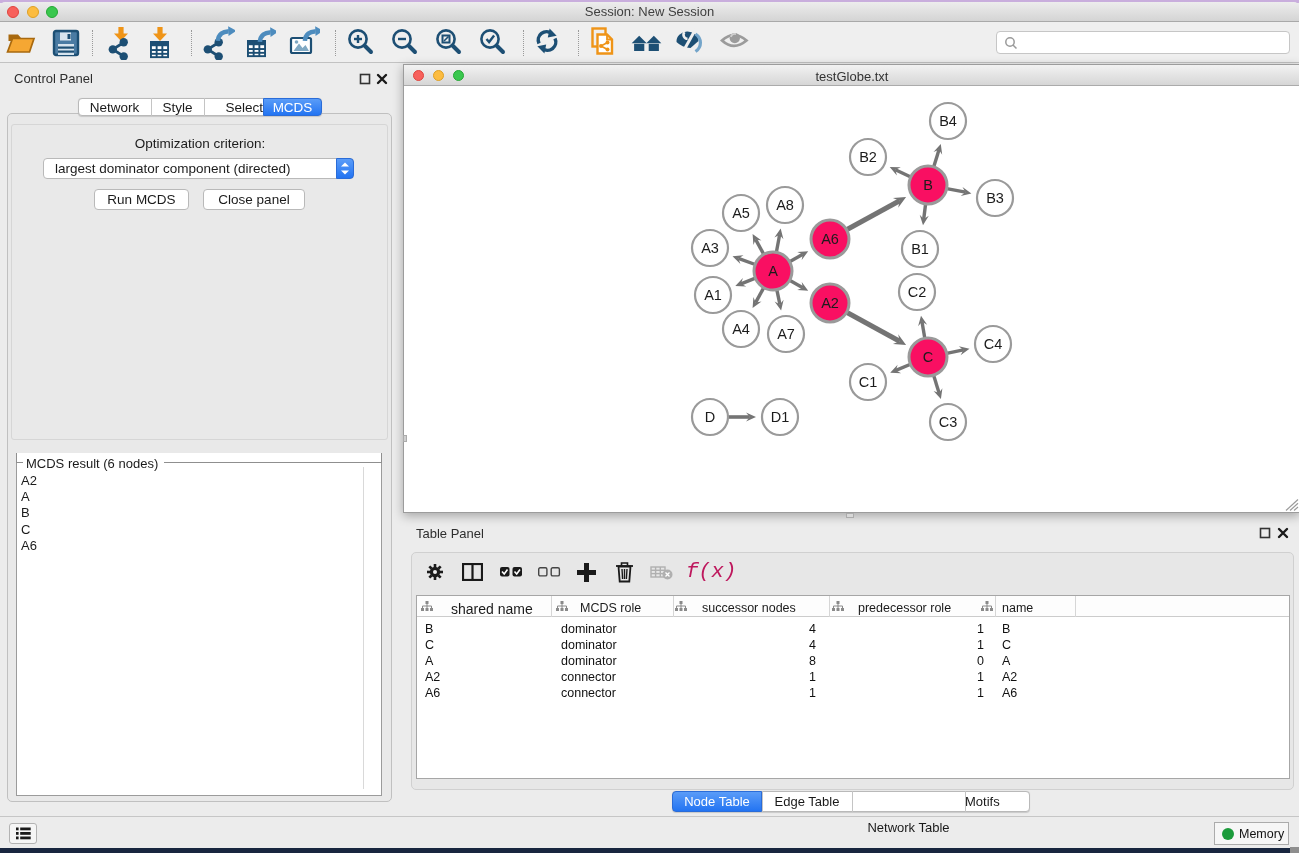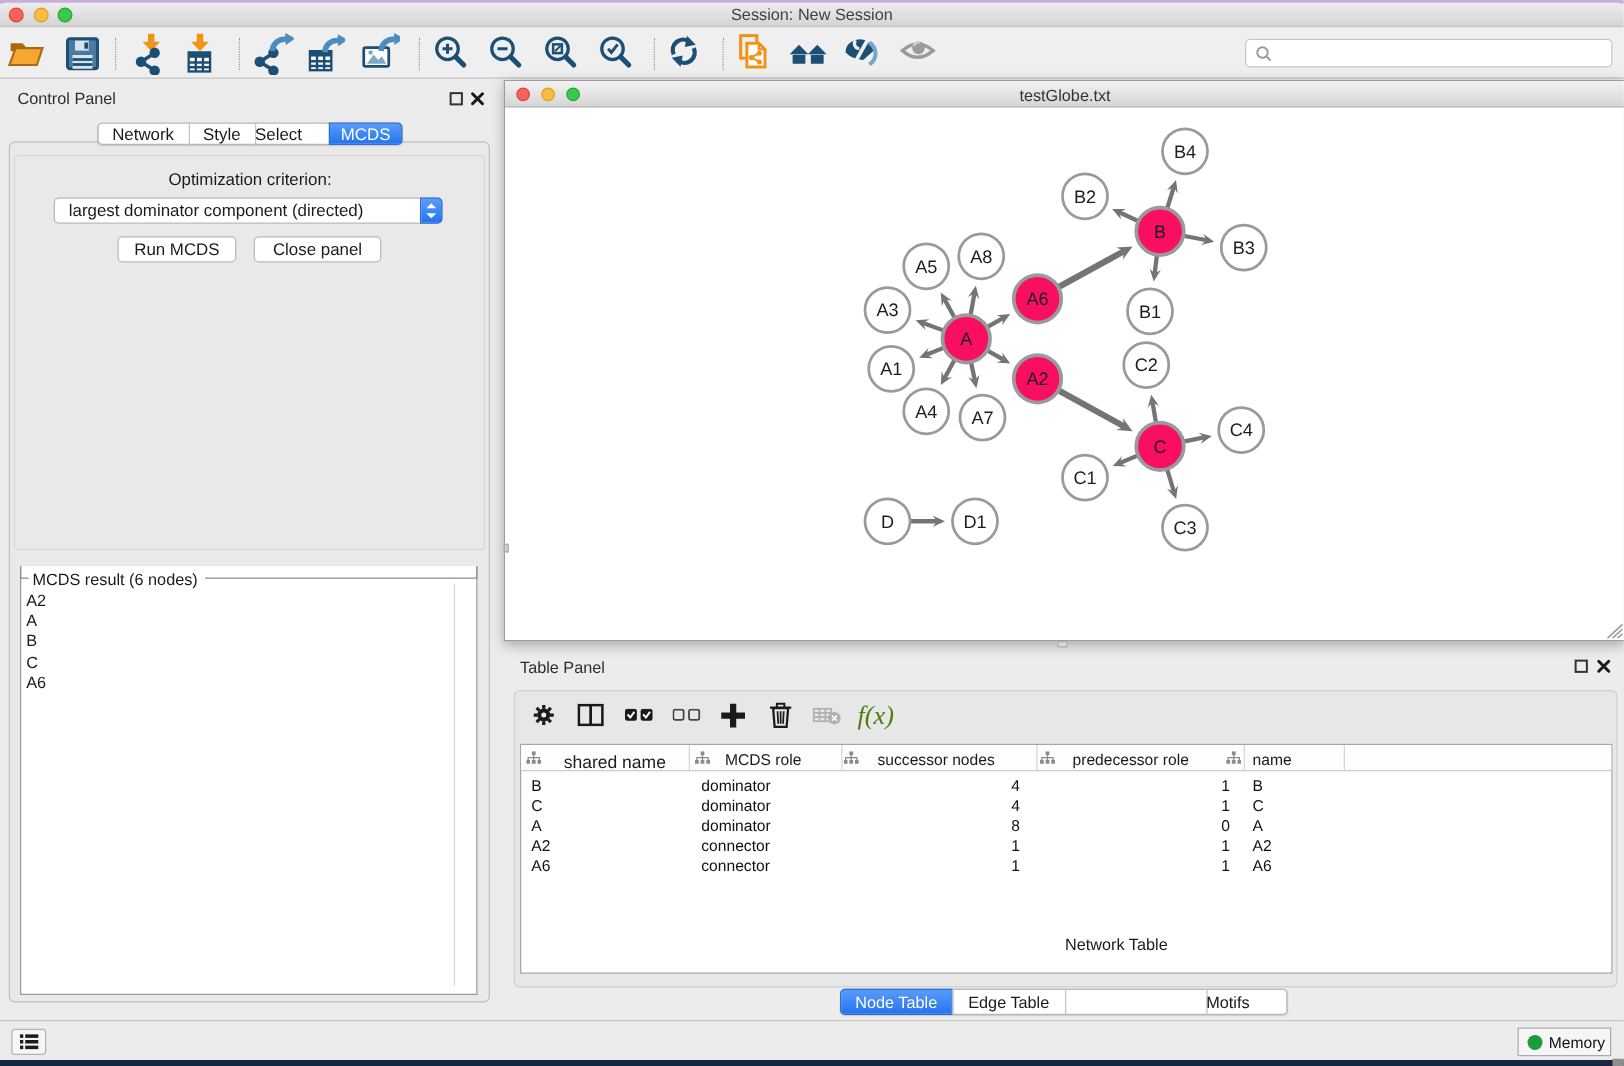--- a/index.html
+++ b/index.html
@@ -168,21 +168,21 @@
 <svg class="abs" style="left:376px;top:73px" width="12" height="12" viewBox="0 0 12 12">
     <path d="M2 2 L10 10 M10 2 L2 10" stroke="#1a1a1a" stroke-width="2.4" stroke-linecap="round"></path>
   </svg>
 <div class="abs" style="left:7px;top:113px;width:385px;height:689px;background:#e9e9e9;border:1px solid #c0c0c0;border-radius:5px"></div>
 <div class="abs" style="left:78px;top:98px;width:244px;height:18px;background:#fff;border:1px solid #b9b9b9;border-radius:4px;box-shadow:0 0.5px 1px rgba(0,0,0,.15)"></div>
 <div class="abs" style="left:151px;top:98px;width:1px;height:18px;background:#c4c4c4"></div>
 <div class="abs" style="left:204px;top:98px;width:1px;height:18px;background:#c4c4c4"></div>
 <div class="abs" style="left:263px;top:98px;width:59px;height:18px;background:linear-gradient(#5a9cf8,#2374f2);border:1px solid #2a6cd8;border-radius:0 4px 4px 0"></div>
 <div class="abs" style="left:78px;top:100px;width:73px;height:15px;text-align:center;font-size:13.5px;color:#1a1a1a">Network</div>
 <div class="abs" style="left:151px;top:100px;width:53px;height:15px;text-align:center;font-size:13.5px;color:#1a1a1a">Style</div>
-<div class="abs" style="left:204px;top:100px;width:59px;height:15px;text-align:left;font-size:13.5px;color:#1a1a1a">Select</div>
+<div class="abs" style="left:204px;top:100px;width:59px;height:15px;text-align:right;font-size:13.5px;color:#1a1a1a">Select</div>
 <div class="abs" style="left:263px;top:100px;width:59px;height:15px;text-align:center;font-size:13.5px;color:#fff">MCDS</div>
 <div class="abs" style="left:11px;top:124px;width:377px;height:316px;border:1px solid #d6d6d6;border-radius:3px"></div>
 <div class="abs" style="left:0;top:136px;width:400px;text-align:center;font-size:13.5px;color:#1b1b1b">Optimization criterion:</div>
 <div class="abs" style="left:43px;top:158px;width:311px;height:21px;background:#fff;border:1px solid #b9b9b9;border-radius:4px"></div>
 <div class="abs" style="left:336px;top:158px;width:18px;height:21px;background:linear-gradient(#5a9cf8,#2374f2);border:1px solid #2a6cd8;border-radius:0 4px 4px 0"></div>
 <svg class="abs" style="left:339px;top:161px" width="12" height="15" viewBox="0 0 12 15">
     <path d="M2 5.5 L6 1.5 L10 5.5 z M2 9.5 L6 13.5 L10 9.5 z" fill="#fff"></path>
   </svg>
 <div class="abs" style="left:55px;top:161px;font-size:13.5px;color:#1b1b1b">largest dominator component (directed)</div>
 <div class="abs" style="left:94px;top:189px;width:95px;height:21px;background:#fff;border:1px solid #b9b9b9;border-radius:4px;text-align:center;font-size:13.5px;color:#1b1b1b;line-height:20px">Run MCDS</div>
@@ -351,21 +351,21 @@
 <g stroke="#b0b0b0" fill="none" stroke-width="1.4">
       <rect x="1" y="1" width="14" height="10"></rect>
 <line x1="1" y1="4.3" x2="15" y2="4.3"></line>
       <line x1="1" y1="7.6" x2="15" y2="7.6"></line>
 <line x1="5.6" y1="1" x2="5.6" y2="11"></line>
       <line x1="10.3" y1="1" x2="10.3" y2="11"></line>
     </g>
 <circle cx="17.5" cy="8.5" r="5" fill="#b0b0b0"></circle>
     <path d="M15.5 6.5 l4 4 M19.5 6.5 l-4 4" stroke="#fff" stroke-width="1.3"></path>
   </svg>
-<div style="position:absolute;left:686px;top:560px;font-family:Liberation Serif, serif;font-style:italic;font-size:21px;color:#4d7c0f">f(x)</div>
+<div style="position:absolute;left:686px;top:560px;font-family:Liberation Mono, monospace;font-style:italic;font-size:21px;color:#be185d">f(x)</div>
 <div class="abs" style="left:416px;top:595px;width:874px;height:184px;background:#fff;border:1px solid #a6a6a6"></div>
 <div class="abs" style="left:417px;top:596px;width:872px;height:21px;background:#fdfdfd;border-bottom:1px solid #cccccc"></div>
 <div class="abs" style="left:551px;top:596px;width:1px;height:21px;background:#d6d6d6"></div>
 <div class="abs" style="left:673px;top:596px;width:1px;height:21px;background:#d6d6d6"></div>
 <div class="abs" style="left:829px;top:596px;width:1px;height:21px;background:#d6d6d6"></div>
 <div class="abs" style="left:995px;top:596px;width:1px;height:21px;background:#d6d6d6"></div>
 <div class="abs" style="left:1075px;top:596px;width:1px;height:21px;background:#d6d6d6"></div>
 <svg style="position:absolute;left:421px;top:601px" width="12" height="11" viewBox="0 0 12 11">
 <rect x="4.5" y="0" width="3" height="3" fill="#8a8a8a"></rect>
     <rect x="0" y="7" width="3" height="3" fill="#8a8a8a"></rect>
@@ -431,21 +431,21 @@
 <div class="abs" style="left:700px;top:686px;width:116px;text-align:right;font-size:12.5px;color:#111">1</div>
 <div class="abs" style="left:860px;top:686px;width:124px;text-align:right;font-size:12.5px;color:#111">1</div>
 <div class="abs" style="left:1002px;top:686px;font-size:12.5px;color:#111">A6</div>
 <div class="abs" style="left:672px;top:791px;width:358px;height:21px;background:#fff;border:1px solid #b9b9b9;border-radius:4px;box-shadow:0 0.5px 1px rgba(0,0,0,.15)"></div>
 <div class="abs" style="left:672px;top:791px;width:90px;height:21px;background:linear-gradient(#5a9cf8,#2374f2);border:1px solid #2a6cd8;border-radius:4px 0 0 4px"></div>
 <div class="abs" style="left:762px;top:791px;width:1px;height:21px;background:#c4c4c4"></div>
 <div class="abs" style="left:852px;top:791px;width:1px;height:21px;background:#c4c4c4"></div>
 <div class="abs" style="left:965px;top:791px;width:1px;height:21px;background:#c4c4c4"></div>
 <div class="abs" style="left:672px;top:794px;width:90px;text-align:center;font-size:13px;color:#fff">Node Table</div>
 <div class="abs" style="left:762px;top:794px;width:90px;text-align:center;font-size:13px;color:#1a1a1a">Edge Table</div>
-<div class="abs" style="left:852px;top:748px;width:113px;text-align:left;font-size:13px;color:#1a1a1a">Network Table</div>
+<div class="abs" style="left:852px;top:820px;width:113px;text-align:center;font-size:13px;color:#1a1a1a">Network Table</div>
 <div class="abs" style="left:965px;top:794px;width:65px;text-align:left;font-size:13px;color:#1a1a1a">Motifs</div>
 <div class="abs" style="left:0;top:816px;width:1299px;height:1px;background:#c6c6c6"></div>
 <div class="abs" style="left:9px;top:823px;width:28px;height:21px;background:#f6f6f6;border:1px solid #b3b3b3;border-radius:3px"></div>
 <svg class="abs" style="left:16px;top:827px" width="15" height="13" viewBox="0 0 15 13">
     <g fill="#1a1a1a">
       <rect x="0" y="0.5" width="2.6" height="2.8"></rect>
       <rect x="0" y="5" width="2.6" height="2.8"></rect>
       <rect x="0" y="9.5" width="2.6" height="2.8"></rect>
       <rect x="4.2" y="0.5" width="10.5" height="2.8"></rect>
       <rect x="4.2" y="5" width="10.5" height="2.8"></rect>

